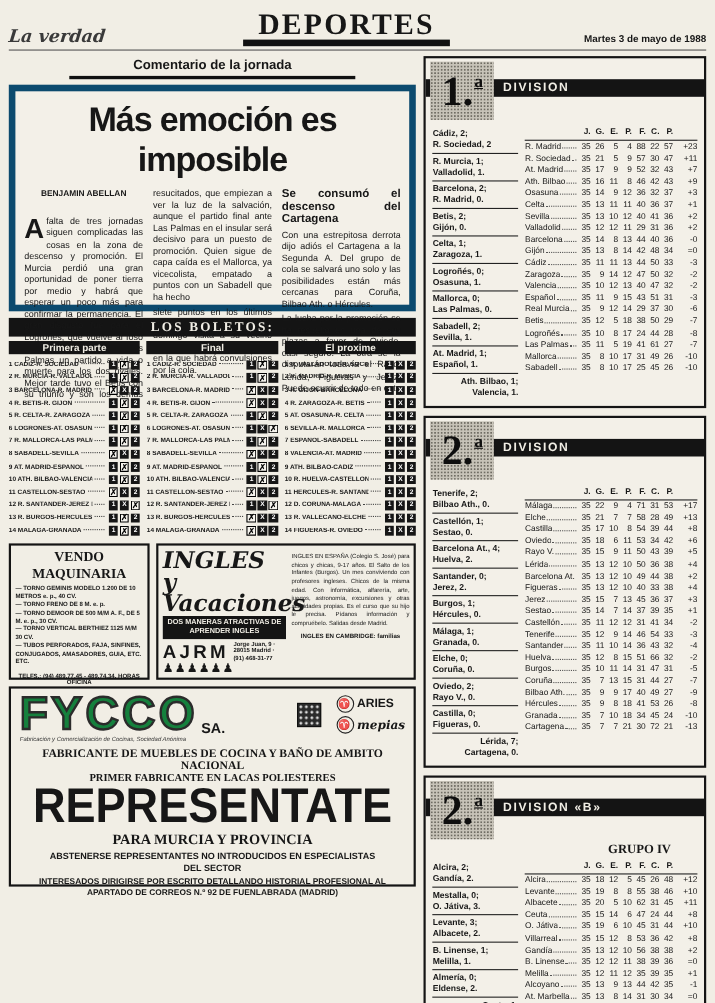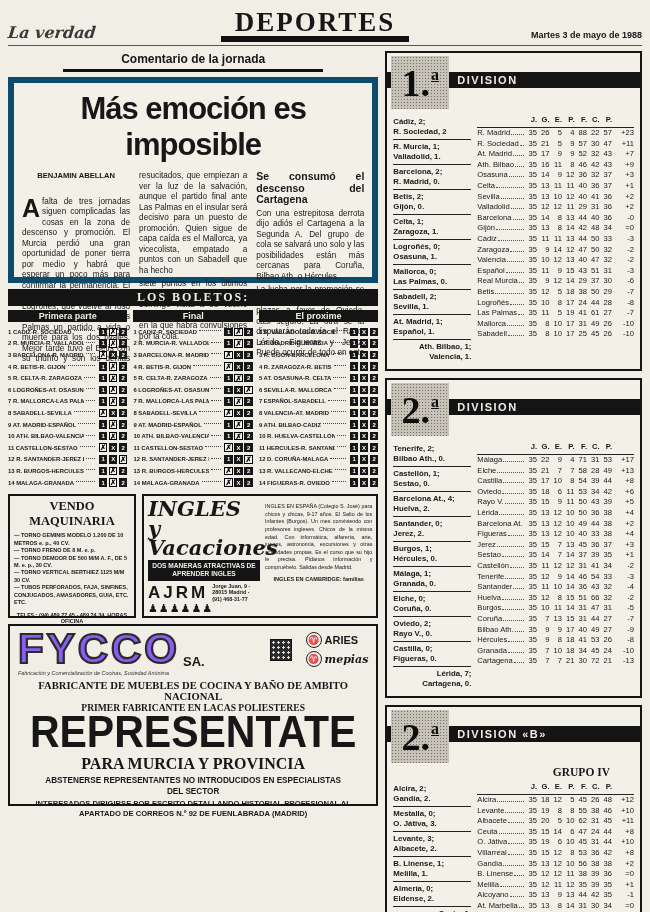--- a/index.html
+++ b/index.html
@@ -63,40 +63,40 @@
            padding:2px 1px;margin:3px 0 2px;line-height:1.25;}
   .ing-brandrow{display:flex;align-items:center;gap:4px;}
   .ing-brand{font-size:17px;font-weight:900;letter-spacing:3px;}
   .ing-addr{font-size:5.4px;font-weight:bold;line-height:1.25;}
   .ing-people{font-size:11px;letter-spacing:1px;line-height:1;}
   .ing-right{flex:1;font-size:5.4px;line-height:1.4;text-align:justify;padding-top:4px;}
   .ing-foot{margin-top:5px;text-align:center;font-size:5.6px;font-weight:bold;}
 
   .fycco{border:2px solid #141414;margin-top:6px;height:182px;padding:4px 8px;box-sizing:border-box;}
   .fy-top{display:flex;align-items:flex-start;}
-  .fy-name{font-size:42px;font-weight:900;letter-spacing:3px;line-height:0.9;color:#8b5cf6;
+  .fy-name{font-size:42px;font-weight:900;letter-spacing:3px;line-height:0.9;color:#15803d;
            -webkit-text-stroke:2.2px #2b2b2b;text-stroke:2.2px #2b2b2b;}
   .fy-sa{font-size:13px;font-weight:bold;margin:24px 0 0 3px;}
   .fy-sub{font-size:5.4px;font-style:italic;margin-top:1px;color:#333;}
   .fy-logos{margin-left:auto;display:flex;gap:14px;align-items:center;padding-top:2px;}
   .fy-grid{width:20px;height:20px;background-color:#2a2a2a;
            background-image:radial-gradient(#ddd 1.2px,transparent 1.4px);background-size:5px 5px;
            border:1px solid #111;}
   .brand{display:flex;align-items:center;gap:3px;}
   .brand .sym{width:14px;height:14px;border:1.6px solid #222;border-radius:50%;display:flex;
               align-items:center;justify-content:center;font-size:9px;}
   .brand .bn{font-weight:900;font-size:11px;}
   .brand .bn.script{font-family:"DejaVu Serif",serif;font-style:italic;font-weight:bold;}
   .fy-l1{font-size:10.6px;font-weight:900;text-align:center;margin-top:4px;font-family:"Liberation Serif",serif;}
   .fy-l2{font-size:9.6px;font-weight:bold;text-align:center;font-family:"Liberation Serif",serif;}
   .fy-precisa{font-size:12px;font-weight:900;letter-spacing:8px;text-align:center;margin:2px 0;
               font-family:"Liberation Serif",serif;}
   .fy-big{font-size:41px;font-weight:900;text-align:center;letter-spacing:0;line-height:0.95;
           transform:scaleY(1.08);}
-  .fy-l3{font-size:16px;font-weight:900;text-align:center;margin-top:3px;font-family:"Liberation Serif",serif;}
+  .fy-l3{font-size:13px;font-weight:900;text-align:center;margin-top:3px;font-family:"Liberation Serif",serif;}
   .fy-l4{font-size:8.2px;font-weight:bold;text-align:center;margin-top:3px;line-height:1.25;width:300px;margin-left:auto;margin-right:auto;}
   .fy-l5{font-size:7.6px;font-weight:bold;text-align:center;margin-top:2px;line-height:1.3;}
 
   
   .divbox{border:2px solid #141414;margin-bottom:7px;padding-bottom:5px;background:#f3f0e8;}
   .div-head{position:relative;height:58px;}
   .div-bar{position:absolute;left:0;right:0;top:19px;height:16px;background:#141414;color:#f0ede4;
            display:flex;align-items:center;padding-left:70px;font-weight:bold;font-size:11px;letter-spacing:1.5px;}
   .div-num{position:absolute;left:4px;top:3px;width:58px;height:53px;
            background-color:#c7c3b8;background-image:radial-gradient(#6f6c63 0.9px,transparent 1px);

